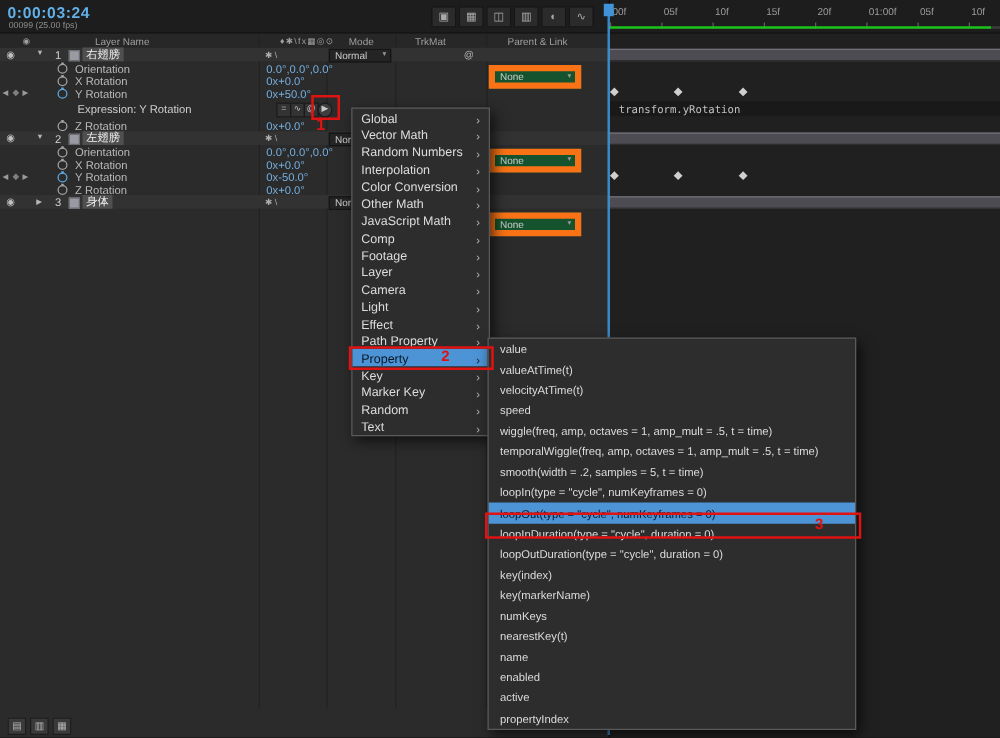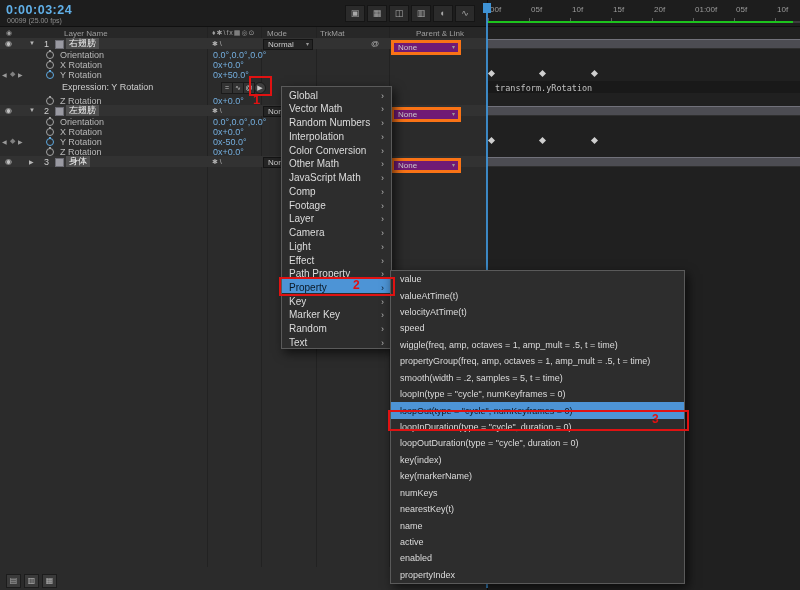--- a/index.html
+++ b/index.html
@@ -25,36 +25,36 @@
   
   #ruler{position:absolute;left:487px;top:3px;width:313px;height:20px;display:flex;overflow:hidden;}
   .ruler-cell{flex:0 0 38px;font-size:8px;color:#9b9b9b;padding:2px 0 0 3px;position:relative;}
   .ruler-cell::before{content:"";position:absolute;left:1px;bottom:0;width:1px;height:5px;background:#5e5e5e;}
   #cached-bar{position:absolute;left:487px;top:21px;width:306px;height:2px;background:#1dc31d;}
   #cached-tail{position:absolute;left:793px;top:21px;width:7px;height:2px;background:#3c3c3c;}
   #cti-line{position:absolute;left:486px;top:4px;width:2px;height:584px;background:#3f93d6;opacity:.9;z-index:30;}
   #cti-handle{position:absolute;left:483px;top:3px;width:8px;height:10px;background:#3f93d6;z-index:30;}
 
   
-  .hdr{position:absolute;top:29px;font-size:8px;color:#9f9f9f;}
+  .hdr{position:absolute;top:29px;font-size:8px;color:#9f9f9f;margin-left:12px;}
   #hdr-switches{letter-spacing:1px;font-size:7px;}
 
   
   .row{position:absolute;left:0;width:800px;z-index:10;}
   .rl{position:absolute;left:0;top:0;height:100%;width:487px;}
   .rr{position:absolute;left:487px;top:0;height:100%;width:313px;text-align:center;}
   .row.layer .rl{background:#323232;}
   .eye{left:5px;top:1px;font-size:8px;color:#c0c0c0;line-height:9px;}
   .twirl{left:29px;top:2px;font-size:6px;color:#b5b5b5;}
   .lidx{left:44px;top:1px;font-size:9px;color:#d0d0d0;}
   .licon{left:55px;top:2px;width:7px;height:7px;background:#9a9aa2;border:1px solid #6d6d75;}
   .lname{left:66px;top:0;font-size:9px;line-height:11px;background:#4f4f4f;color:#f2f2f2;padding:0 3px;}
   .switches{left:212px;top:2px;font-size:7px;color:#b0b0b0;letter-spacing:2px;}
   .mode-dd{left:263px;top:1px;width:48px;height:9px;background:#242424;border:1px solid #141414;}
-  .parent-dd{left:391px;top:2px;width:64px;height:9px;background:#701a75;border:3px solid #f97316;}
+  .parent-dd{left:391px;top:14px;width:64px;height:9px;background:#14532d;border:5px solid #f97316;}
   .dd-txt{position:absolute;left:4px;top:0;font-size:8px;line-height:9px;color:#cccccc;}
   .dd-caret{position:absolute;right:3px;top:0;font-size:6px;line-height:9px;color:#999;}
   .pick{left:371px;top:1px;font-size:8px;color:#b0b0b0;}
   .sw{left:46px;top:2px;width:6px;height:6px;border:1px solid #a3a3a3;border-radius:50%;}
   .sw::before{content:"";position:absolute;top:-2px;left:2px;width:2px;height:2px;background:#a3a3a3;}
   .sw.blue{border-color:#5ea9e0;}
   .sw.blue::before{background:#5ea9e0;}
   .plabel{left:60px;top:1px;font-size:9px;color:#b9b9b9;}
   .pvalue{left:213px;top:1px;font-size:9px;color:#74aede;}
   .kn{top:2px;font-size:6px;color:#9a9a9a;}
@@ -127,21 +127,21 @@
       <span class="ruler-cell">10f</span>
     </div>
   <div id="cached-bar"></div>
   <div id="cached-tail"></div>
 
   <span class="hdr" style="left:6px;font-size:7px">◉</span>
   <span class="hdr" style="left:64px">Layer Name</span>
   <span class="hdr" id="hdr-switches" style="left:212px">♦✱\fx▦◎⊙</span>
   <span class="hdr" style="left:267px">Mode</span>
   <span class="hdr" style="left:320px">TrkMat</span>
-  <span class="hdr" style="left:416px">Parent &amp; Link</span>
+  <span class="hdr" style="left:394px">Parent &amp; Link</span>
 
   <div class="row layer" style="top:38px;height:11px">
     <div class="rl">
       <span class="abs eye">◉</span>
       <span class="abs twirl">▼</span>
       <span class="abs lidx">1</span>
       <span class="abs licon"></span>
       <span class="abs lname">右翅膀</span>
       <span class="abs switches">✱\</span>
       <span class="abs mode-dd">
@@ -400,21 +400,21 @@
       <div class="sub-item">
         <span>velocityAtTime(t)</span>
       </div>
       <div class="sub-item">
         <span>speed</span>
       </div>
       <div class="sub-item">
         <span>wiggle(freq, amp, octaves = 1, amp_mult = .5, t = time)</span>
       </div>
       <div class="sub-item">
-        <span>propertyGroup(freq, amp, octaves = 1, amp_mult = .5, t = time)</span>
+        <span>temporalWiggle(freq, amp, octaves = 1, amp_mult = .5, t = time)</span>
       </div>
       <div class="sub-item">
         <span>smooth(width = .2, samples = 5, t = time)</span>
       </div>
       <div class="sub-item">
         <span>loopIn(type = "cycle", numKeyframes = 0)</span>
       </div>
       <div class="sub-item selected">
         <span>loopOut(type = "cycle", numKeyframes = 0)</span>
       </div>
@@ -433,24 +433,24 @@
       <div class="sub-item">
         <span>numKeys</span>
       </div>
       <div class="sub-item">
         <span>nearestKey(t)</span>
       </div>
       <div class="sub-item">
         <span>name</span>
       </div>
       <div class="sub-item">
+        <span>enabled</span>
+      </div>
+      <div class="sub-item">
         <span>active</span>
-      </div>
-      <div class="sub-item">
-        <span>enabled</span>
       </div>
       <div class="sub-item">
         <span>propertyIndex</span>
       </div>
     </div>
 
   <div class="ann-box" style="left:249px;top:76px;width:19px;height:16px"></div>
   <div class="ann-num" style="left:253px;top:92px;font-size:13px">1</div>
   <div class="ann-box" style="left:279px;top:277px;width:112px;height:15px"></div>
   <div class="ann-num" style="left:353px;top:278px;font-size:12px">2</div>

